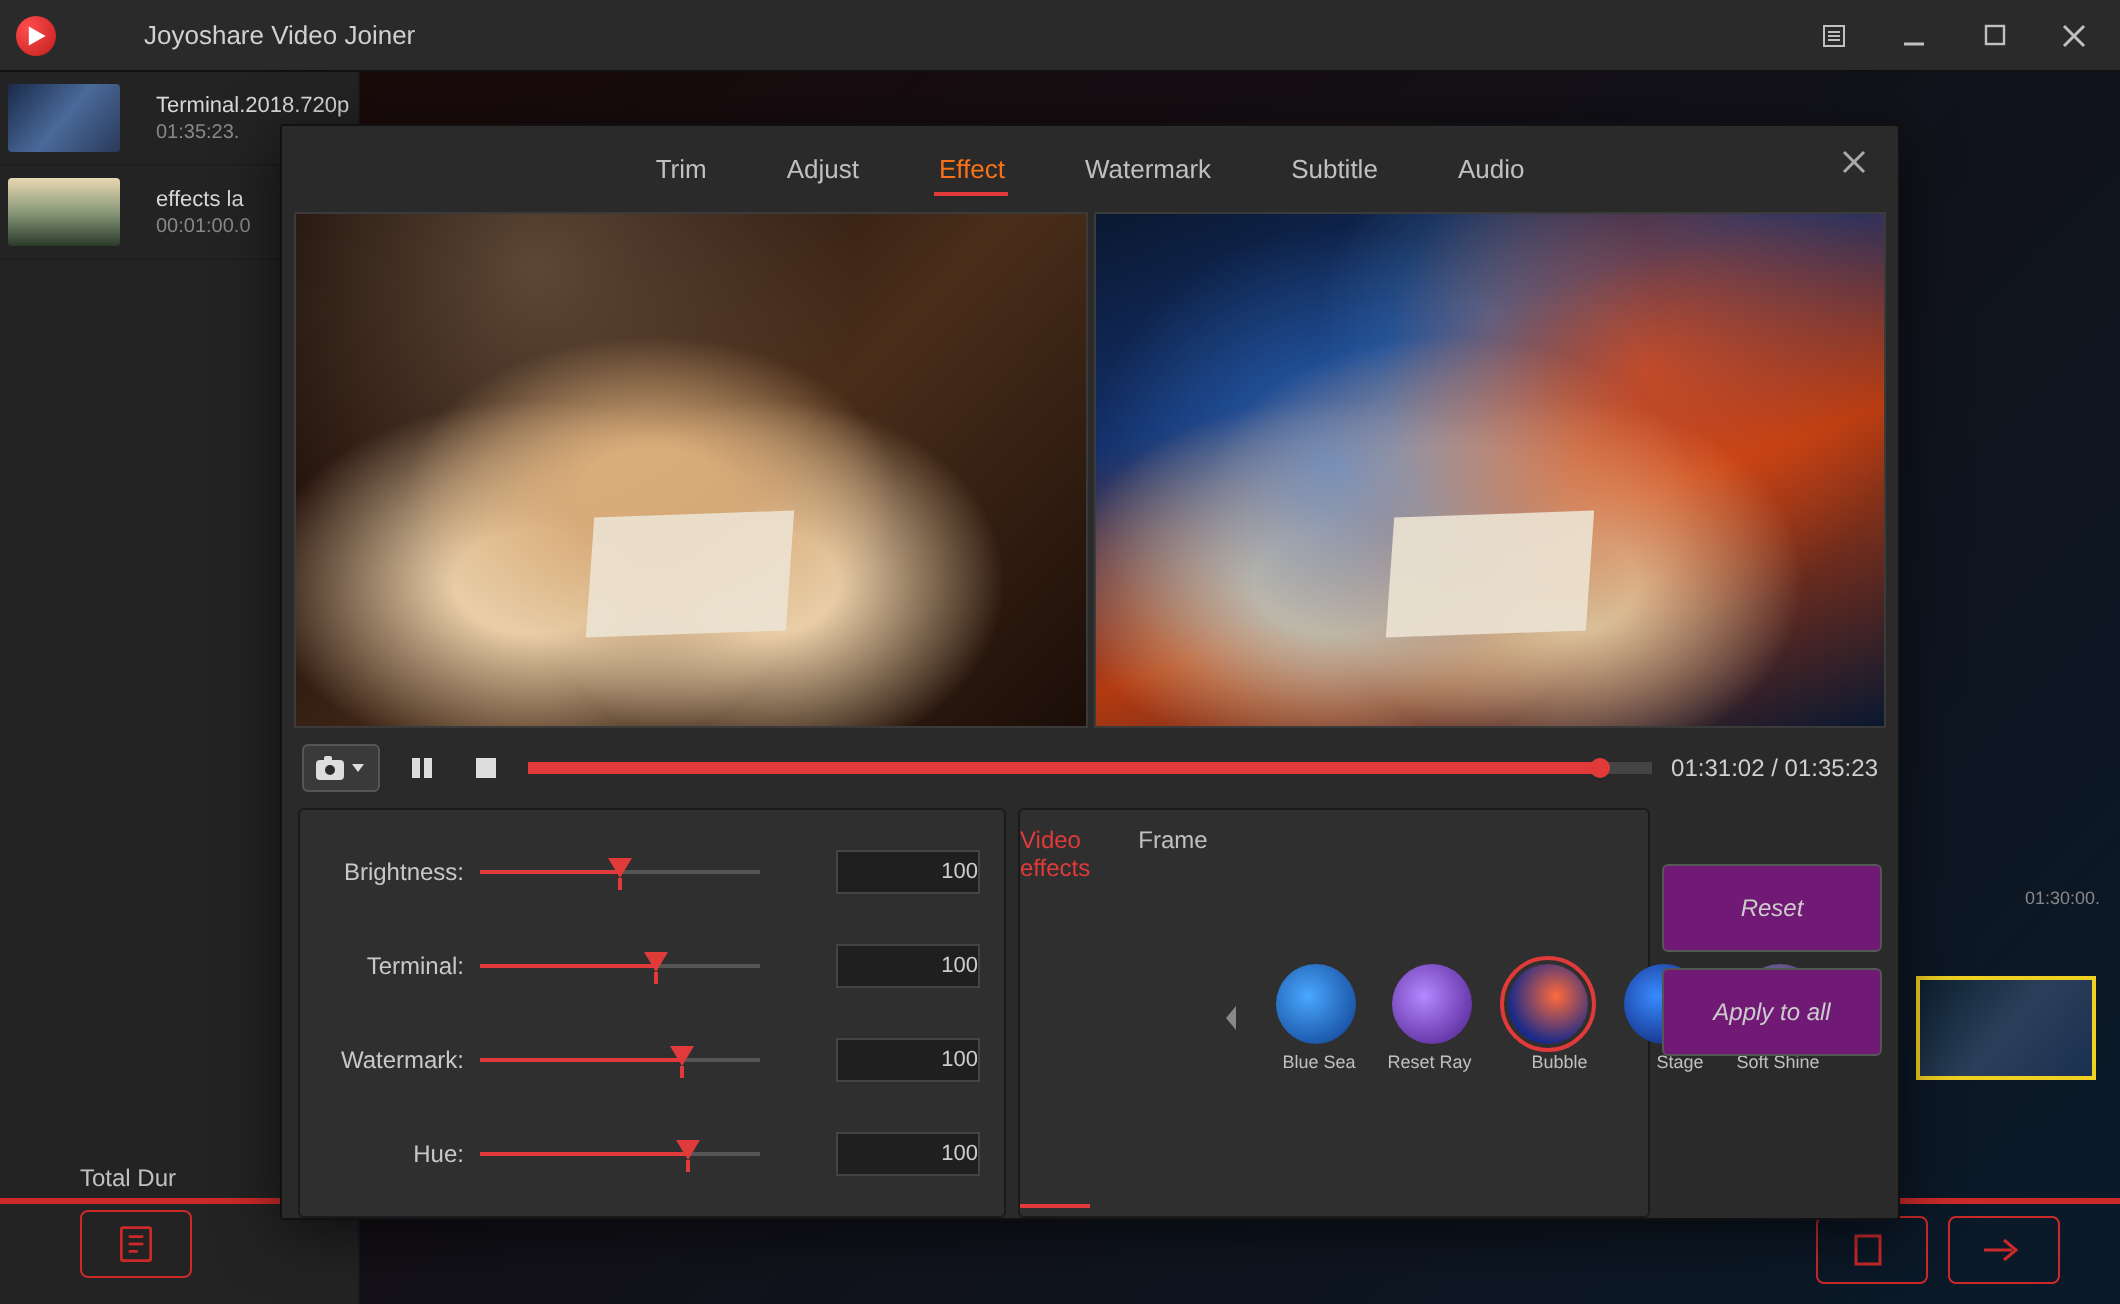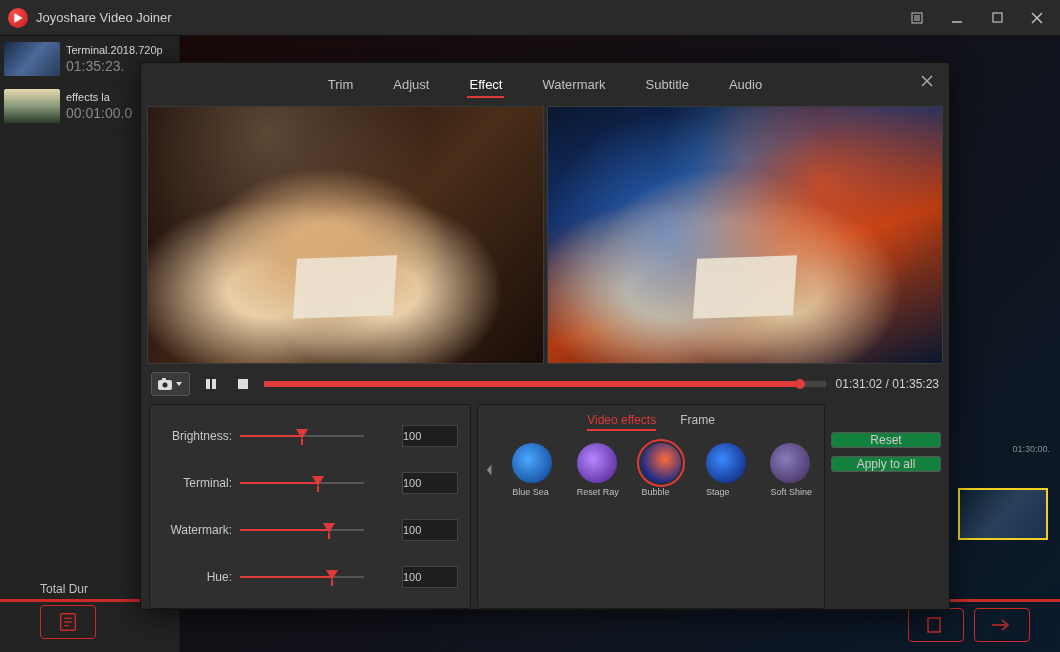--- a/index.html
+++ b/index.html
@@ -2,32 +2,32 @@
 <html><head>
 <meta charset="utf-8">
 <style>
 * { margin: 0; padding: 0; box-sizing: border-box; font-family: -apple-system, Segoe UI, sans-serif; }
 body { background: #1a1a1a; color: #c0c0c0; width: 1060px; height: 652px; overflow: hidden; position: relative; }
 
 
 .titlebar { height: 36px; background: #2a2a2a; display: flex; align-items: center; padding: 0 8px; border-bottom: 1px solid #111; }
 .titlebar .logo { width: 20px; height: 20px; border-radius: 50%; background: radial-gradient(circle at 30% 30%, #ff4d4d, #c21d1d); margin-right: 8px; display: flex; align-items: center; justify-content: center; }
 .titlebar .logo svg { width: 12px; height: 12px; }
-.titlebar .title { font-size: 13px; color: #d0d0d0; flex: 1; }
+.titlebar .title { font-size: 13px; color: #d0d0d0; flex: 1; margin-left: 36px; }
 .titlebar .actions { display: flex; gap: 10px; }
 .titlebar .btn-top { width: 30px; height: 24px; display: flex; align-items: center; justify-content: center; color: #c0c0c0; }
 
 
 .main { display: flex; height: calc(100% - 36px); background: #222; }
 .sidebar { width: 180px; background: #232323; border-right: 1px solid #1a1a1a; }
 .clip { display: flex; align-items: center; padding: 6px 4px; border-bottom: 1px solid #1f1f1f; gap: 6px; }
 .clip .thumb { width: 56px; height: 34px; border-radius: 2px; }
-.clip .info { flex: 1; overflow: hidden; }
+.clip .info { flex: 1; overflow: hidden; margin-left: 12px; }
 .clip .name { font-size: 11px; color: #d8d8d8; white-space: nowrap; overflow: hidden; text-overflow: ellipsis; }
-.clip .dur { font-size: 14px; color: #888; margin-top: 2px; }
+.clip .dur { font-size: 10px; color: #888; margin-top: 2px; }
 
 
 .content { flex: 1; background: linear-gradient(135deg, #1a0a0a, #0a1a2a); position: relative; }
 
 
 .totals { position: absolute; bottom: 56px; left: 40px; font-size: 12px; color: #c0c0c0; }
 .bottom-bar { position: absolute; bottom: 10px; left: 10px; right: 10px; height: 40px; display: flex; align-items: center; }
 .red-strip { position: absolute; bottom: 50px; left: 0; right: 0; height: 3px; background: #cc2a2a; }
 .btn-outline-red { width: 56px; height: 34px; border: 1px solid #cc2a2a; border-radius: 4px; display: flex; align-items: center; justify-content: center; margin-left: 30px; }
 .btn-outline-red svg { width: 22px; height: 22px; }
@@ -36,21 +36,21 @@
 
 
 .ruler { position: absolute; right: 10px; top: 444px; width: 120px; display: flex; justify-content: space-between; font-size: 9px; color: #888; }
 .timeline-thumb { position: absolute; right: 12px; top: 488px; width: 90px; height: 52px; border: 2px solid #f0d020; background: linear-gradient(130deg, #0d2030, #2a405a, #1a3050); }
 
 
 .dialog { position: absolute; top: 62px; left: 140px; width: 810px; height: 548px; background: #2a2a2a; border: 1px solid #111; border-radius: 2px; box-shadow: 0 6px 30px rgba(0,0,0,.6); display: flex; flex-direction: column; }
 .dlg-close { position: absolute; top: 8px; right: 12px; width: 20px; height: 20px; color: #aaa; display: flex; align-items: center; justify-content: center; }
 .dlg-tabs { display: flex; justify-content: center; gap: 36px; padding: 10px 0 8px; }
 .dlg-tab { font-size: 13px; color: #c0c0c0; padding: 4px 2px; border-bottom: 2px solid transparent; cursor: pointer; }
-.dlg-tab.active { color: #ffffff; border-bottom-color: #e03a3a; }
+.dlg-tab.active { color: #f97316; border-bottom-color: #e03a3a; }
 
 .preview-row { display: flex; gap: 3px; padding: 0 6px; }
 .preview { flex: 1; height: 258px; background: #000; border: 1px solid #3a3a3a; overflow: hidden; position: relative; }
 .scene { position: absolute; inset: 0; }
 .scene.orig { background:
   radial-gradient(circle at 30% 10%, rgba(255,220,170,.25), transparent 45%),
   radial-gradient(ellipse at 45% 55%, #d6a875 12%, transparent 40%),
   radial-gradient(ellipse at 30% 72%, #e8cda6 10%, transparent 35%),
   radial-gradient(ellipse at 60% 72%, #e8cda6 10%, transparent 35%),
   linear-gradient(135deg, #1a0d08 0%, #2b1810 30%, #4a2e1a 55%, #1a0d08 100%);
@@ -76,34 +76,34 @@
 
 .adjust-row { display: flex; gap: 6px; padding: 0 8px; flex: 1; }
 .sliders { flex: 1; background: #2f2f2f; border: 1px solid #1a1a1a; border-radius: 3px; padding: 8px 12px; display: flex; flex-direction: column; justify-content: space-around; }
 .slrow { display: flex; align-items: center; gap: 8px; height: 26px; }
 .slrow label { width: 70px; text-align: right; font-size: 12px; color: #c8c8c8; }
 .sl { flex: 1; position: relative; height: 14px; }
 .sl .track { position: absolute; left:0; right:0; top: 6px; height: 2px; background: #555; }
 .sl .trackfill { position: absolute; left:0; top: 6px; height: 2px; background: #e03a3a; }
 .sl .knob { position: absolute; top: 0; width: 0; height: 0; border-left: 6px solid transparent; border-right: 6px solid transparent; border-top: 10px solid #e03a3a; transform: translateX(-6px); }
 .sl .knob::after { content:''; position: absolute; width: 2px; height: 6px; background: #e03a3a; left: -1px; top: 0; }
-.valbox { width: 56px; height: 22px; background: #1f1f1f; border: 1px solid #444; text-align: left; font-size: 11px; color: #ccc; line-height: 20px; margin-left: 30px; }
-
-.fx-panel { width: 348px; background: #2f2f2f; border: 1px solid #1a1a1a; border-radius: 3px; display: flex; flex-direction: column; }
+.valbox { width: 72px; height: 22px; background: #1f1f1f; border: 1px solid #444; text-align: right; font-size: 11px; color: #ccc; line-height: 20px; margin-left: 30px; }
+
+.fx-panel { width: 316px; background: #2f2f2f; border: 1px solid #1a1a1a; border-radius: 3px; display: flex; flex-direction: row; }
 .fx-tabs { display: flex; justify-content: center; gap: 24px; padding: 6px 0 4px; }
 .fx-tab { font-size: 12px; color: #c0c0c0; padding: 2px 0; border-bottom: 2px solid transparent; }
 .fx-tab.active { color: #e03a3a; border-bottom-color: #e03a3a; }
 .fx-list { display: flex; align-items: center; gap: 8px; padding: 8px 8px 4px; justify-content: center; }
-.fx-item { display: flex; flex-direction: column; align-items: flex-start; gap: 4px; width: 50px; margin-left: 11px; }
+.fx-item { display: flex; flex-direction: column; align-items: flex-end; gap: 4px; width: 50px; }
 .fx-ball { width: 40px; height: 40px; border-radius: 50%; }
 .fx-ball.sel { outline: 2px solid #e03a3a; outline-offset: 2px; }
 .fx-name { font-size: 9px; color: #c0c0c0; white-space: nowrap; }
 
 .btn-col { width: 110px; display: flex; flex-direction: column; gap: 8px; padding-top: 28px; }
-.btn { height: 16px; background: #15803d; border: 1px solid #555; border-radius: 3px; color: #ccc; font-size: 12px; display: flex; align-items: center; justify-content: center; cursor: pointer; }
+.btn { height: 44px; background: #701a75; border: 1px solid #555; border-radius: 3px; color: #ccc; font-size: 12px; display: flex; align-items: center; justify-content: center; cursor: pointer; font-style: italic; }
 
 .dlg-foot { display: flex; justify-content: flex-end; gap: 10px; padding: 10px 16px; }
 .dlg-foot .btn { width: 78px; }
 
 
 .t1 { background: linear-gradient(130deg, #1a2a4a, #4a6a9a, #2a3a5a); }
 .t2 { background: linear-gradient(130deg, #4a3a6a, #8a5a9a, #3a2a5a); }
 .t3 { background: linear-gradient(180deg, #e8d8b0, #8a9a7a, #2a3a2a); }
 .t4 { background: linear-gradient(130deg, #0a1a4a, #2a4aba, #0a0a2a); }
 

